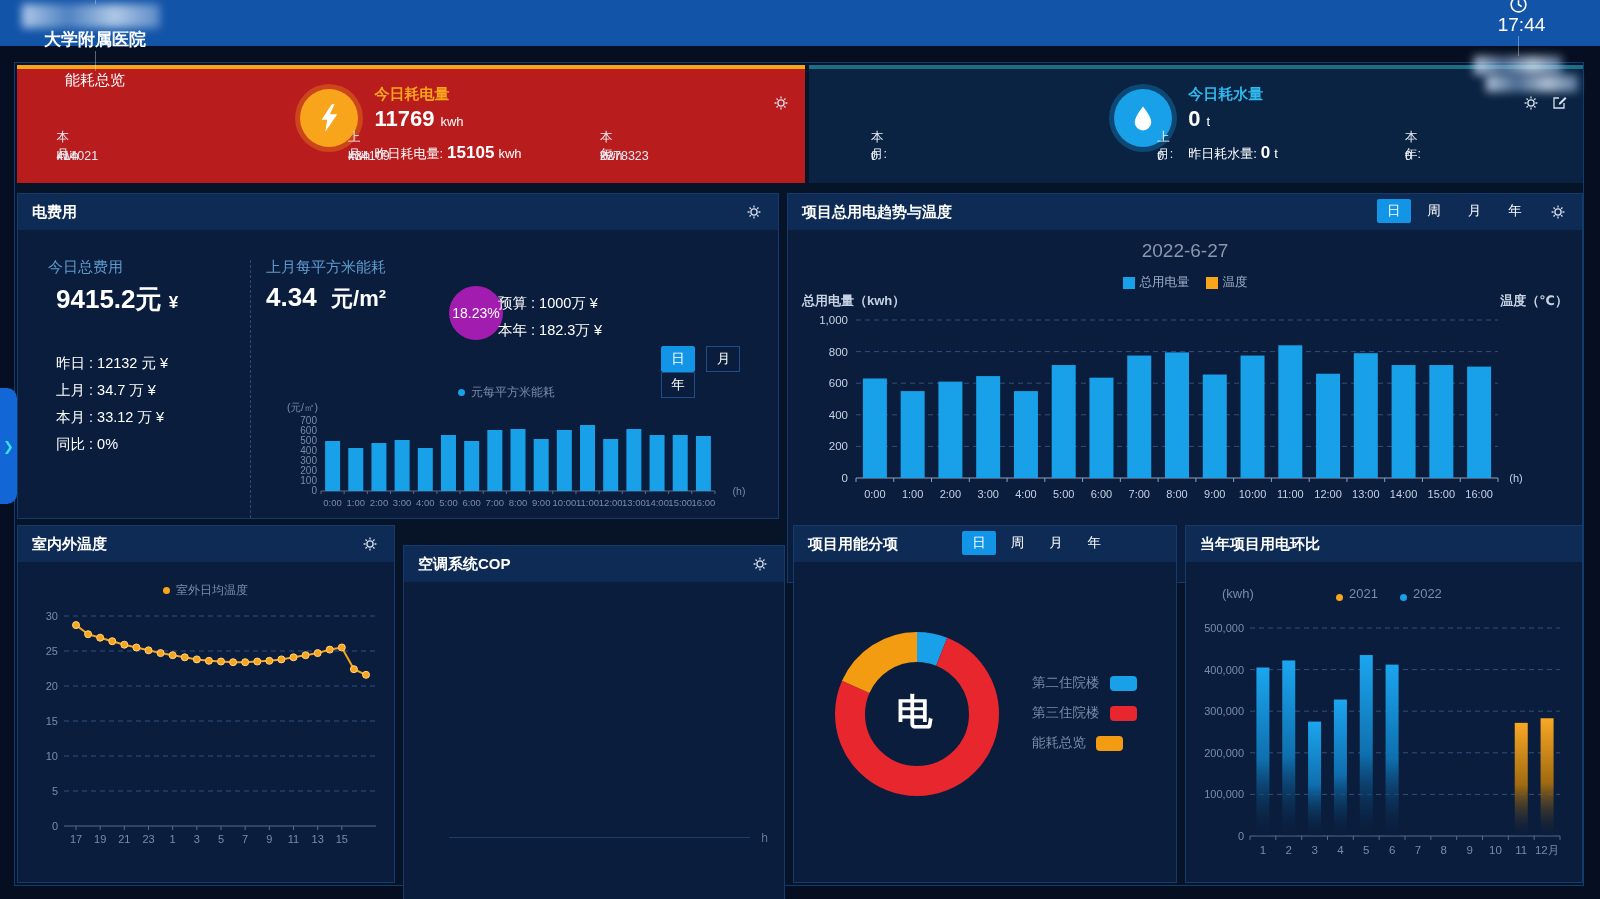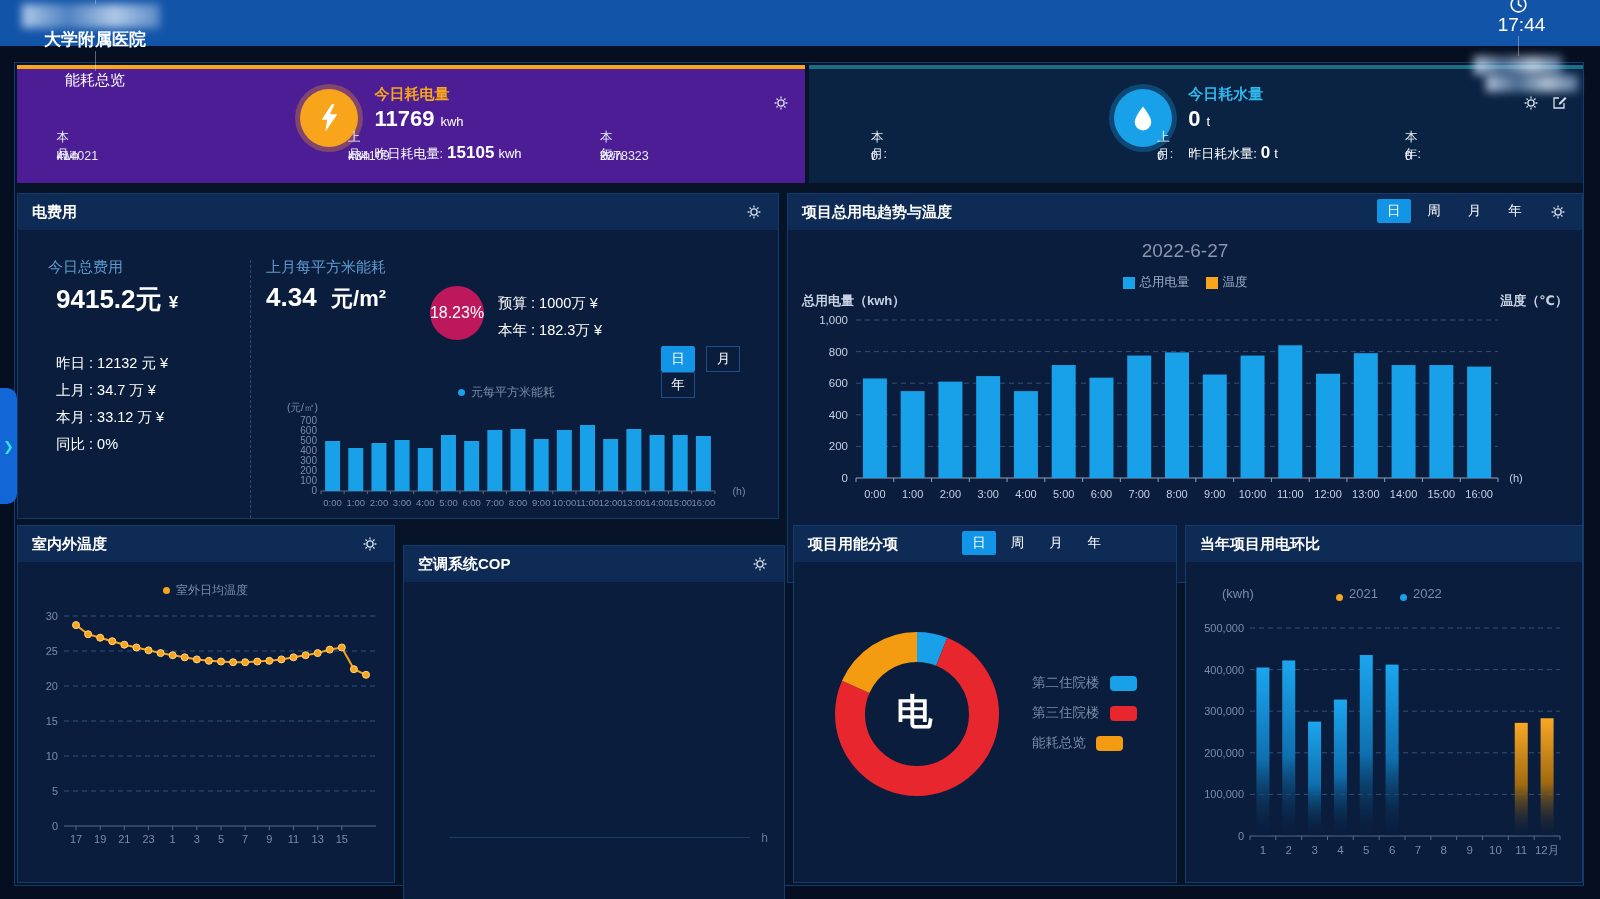--- a/index.html
+++ b/index.html
@@ -25,21 +25,21 @@
   .container { position:absolute; left:14px; top:62px; width:1570px; height:824px;
     background:#071428; border:1px solid #123c6b; }
   .panel { position:absolute; background:#0a1d3c; border:1px solid #133c6d; }
   .panel-header { position:relative; height:36px; background:#0d2b55; display:flex; align-items:center; }
   .panel-title { color:#fff; font-size:15px; font-weight:bold; padding-left:14px; }
   .gear { position:absolute; top:10px; cursor:pointer; }
 
   
   .card { position:absolute; }
   .card .gear { right:16px; top:26px; }
-  .card-elec { left:2px; top:2px; width:788px; height:118px; background:#4c1d95; border-top:4px solid #f8a51b; }
+  .card-elec { left:2px; top:2px; width:788px; height:118px; background:#b91c1c; border-top:4px solid #f8a51b; }
   .card-water{ left:794px; top:2px; width:774px; height:118px; background:#0a2342; border-top:4px solid #1d6d86; }
   .card-center { position:absolute; left:0; top:16px; width:100%; display:flex; justify-content:center; }
   .big-icon { width:58px; height:58px; border-radius:50%; display:flex; align-items:center; justify-content:center; margin-right:16px; margin-top:4px; }
   .big-icon.elec { background:#f8a51b; box-shadow:0 0 0 5px rgba(248,165,27,.30); }
   .big-icon.water{ background:#18a0e8; box-shadow:0 0 0 5px rgba(24,160,232,.30); }
   .card-texts .c-title { font-size:15px; font-weight:bold; }
   .card-elec .c-title { color:#f8a51b; }
   .card-water .c-title { color:#2fb9ee; }
   .c-value { color:#fff; font-size:22px; font-weight:bold; margin-top:2px; }
   .c-value .c-unit { font-size:13px; font-weight:normal; margin-left:6px; }
@@ -57,22 +57,22 @@
   .hdr-tabs .tab { margin-left:2px; }
 
   
   .p-cost { left:2px; top:130px; width:762px; height:326px; }
   .p-trend { left:772px; top:130px; width:796px; height:390px; }
   .sec-label { position:absolute; color:#5f9bd0; font-size:15px; }
   .sec-big { position:absolute; color:#fff; font-size:26px; font-weight:bold; }
   .sec-big small { font-size:17px; font-weight:bold; }
   .cost-row { position:absolute; color:#fff; font-size:14.5px; }
   .v-divider { position:absolute; left:232px; top:66px; height:258px; border-left:1px dashed #2a4a72; }
-  .pct-circle { position:absolute; left:412px; top:92px; width:54px; height:54px; border-radius:50%;
-    background:#be185d; color:#fff; font-size:16px; display:flex; align-items:center; justify-content:center; }
+  .pct-circle { position:absolute; left:431px; top:92px; width:54px; height:54px; border-radius:50%;
+    background:#a21caf; color:#fff; font-size:14px; display:flex; align-items:center; justify-content:center; }
   .budget-line { position:absolute; color:#fff; font-size:14.5px; }
   .legend-line { position:absolute; color:#7a8ca6; font-size:12px; display:flex; align-items:center; }
   .dot { display:inline-block; width:7px; height:7px; border-radius:50%; margin-right:6px; }
   .sq { display:inline-block; width:12px; height:12px; margin-right:5px; }
   .axis-caption { position:absolute; color:#c6d2e2; font-size:13px; font-weight:bold; }
 
   
   .trend-date { position:absolute; left:0; top:46px; width:100%; text-align:center; color:#8a97ad; font-size:19px; }
   .trend-legend { position:absolute; left:0; top:80px; width:100%; display:flex; justify-content:center;
     color:#9fb0c8; font-size:12.5px; align-items:center; }

